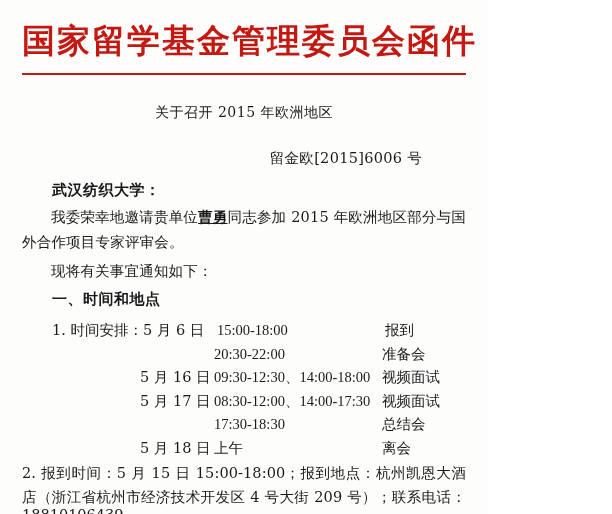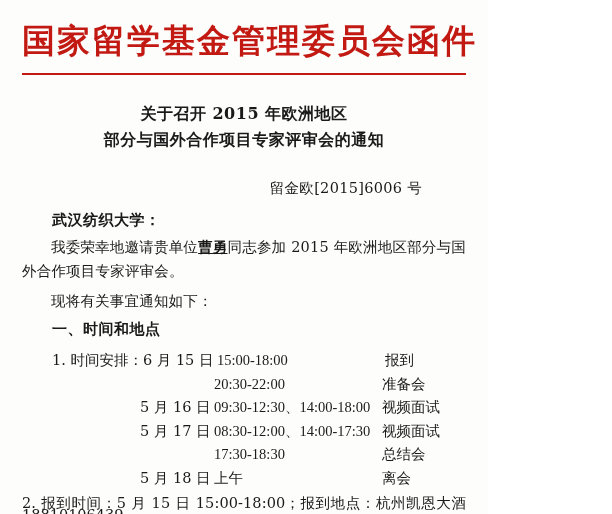--- a/index.html
+++ b/index.html
@@ -36,22 +36,22 @@
     white-space: nowrap;
   }
   .letterhead-rule {
     margin: 13px 0 0 0;
     height: 2px;
     background: #c21a12;
     width: 100%;
   }
   .doc-title {
     text-align: center;
-    font-size: 16px;
-    font-weight: bold;
+    font-size: 14px;
+    font-weight: normal;
     line-height: 1.65;
     margin-top: 26px;
     letter-spacing: 0.5px;
   }
   .doc-number {
     text-align: right;
     font-size: 14.5px;
     margin-top: 25px;
     padding-right: 44px;
     letter-spacing: 0.3px;
@@ -135,37 +135,36 @@
 
 <div class="page">
 
   <div class="letterhead">
     <div class="letterhead-title">国家留学基金管理委员会函件</div>
     <div class="letterhead-rule"></div>
   </div>
 
   <div class="doc-title">
     <div>关于召开 2015 年欧洲地区</div>
-    <div>部分与国外合作项目专家评审会的通知</div>
   </div>
 
   <div class="doc-number">留金欧[2015]6006 号</div>
 
   <div class="recipient">武汉纺织大学：</div>
 
   <div class="body-text indent2"><span>我委荣幸地邀请贵单位</span><span class="underline-name">曹勇</span><span>同志参加 2015 年欧洲地区部分与国外合作项目专家评审会。</span></div>
 
   <div class="body-text indent2">现将有关事宜通知如下：</div>
 
   <div class="section-head">一、时间和地点</div>
 
   <div class="sched">
     <div class="sched-row">
       <span class="sched-label">1. 时间安排：</span>
-      <span class="sched-date">6 月 15 日</span>
+      <span class="sched-date">5 月 6 日</span>
       <span class="sched-times">15:00-18:00</span>
       <span class="sched-note">报到</span>
     </div>
     <div class="sched-row cont">
       <span class="sched-label"></span>
       <span class="sched-date"></span>
       <span class="sched-times">20:30-22:00</span>
       <span class="sched-note">准备会</span>
     </div>
     <div class="sched-row cont">

